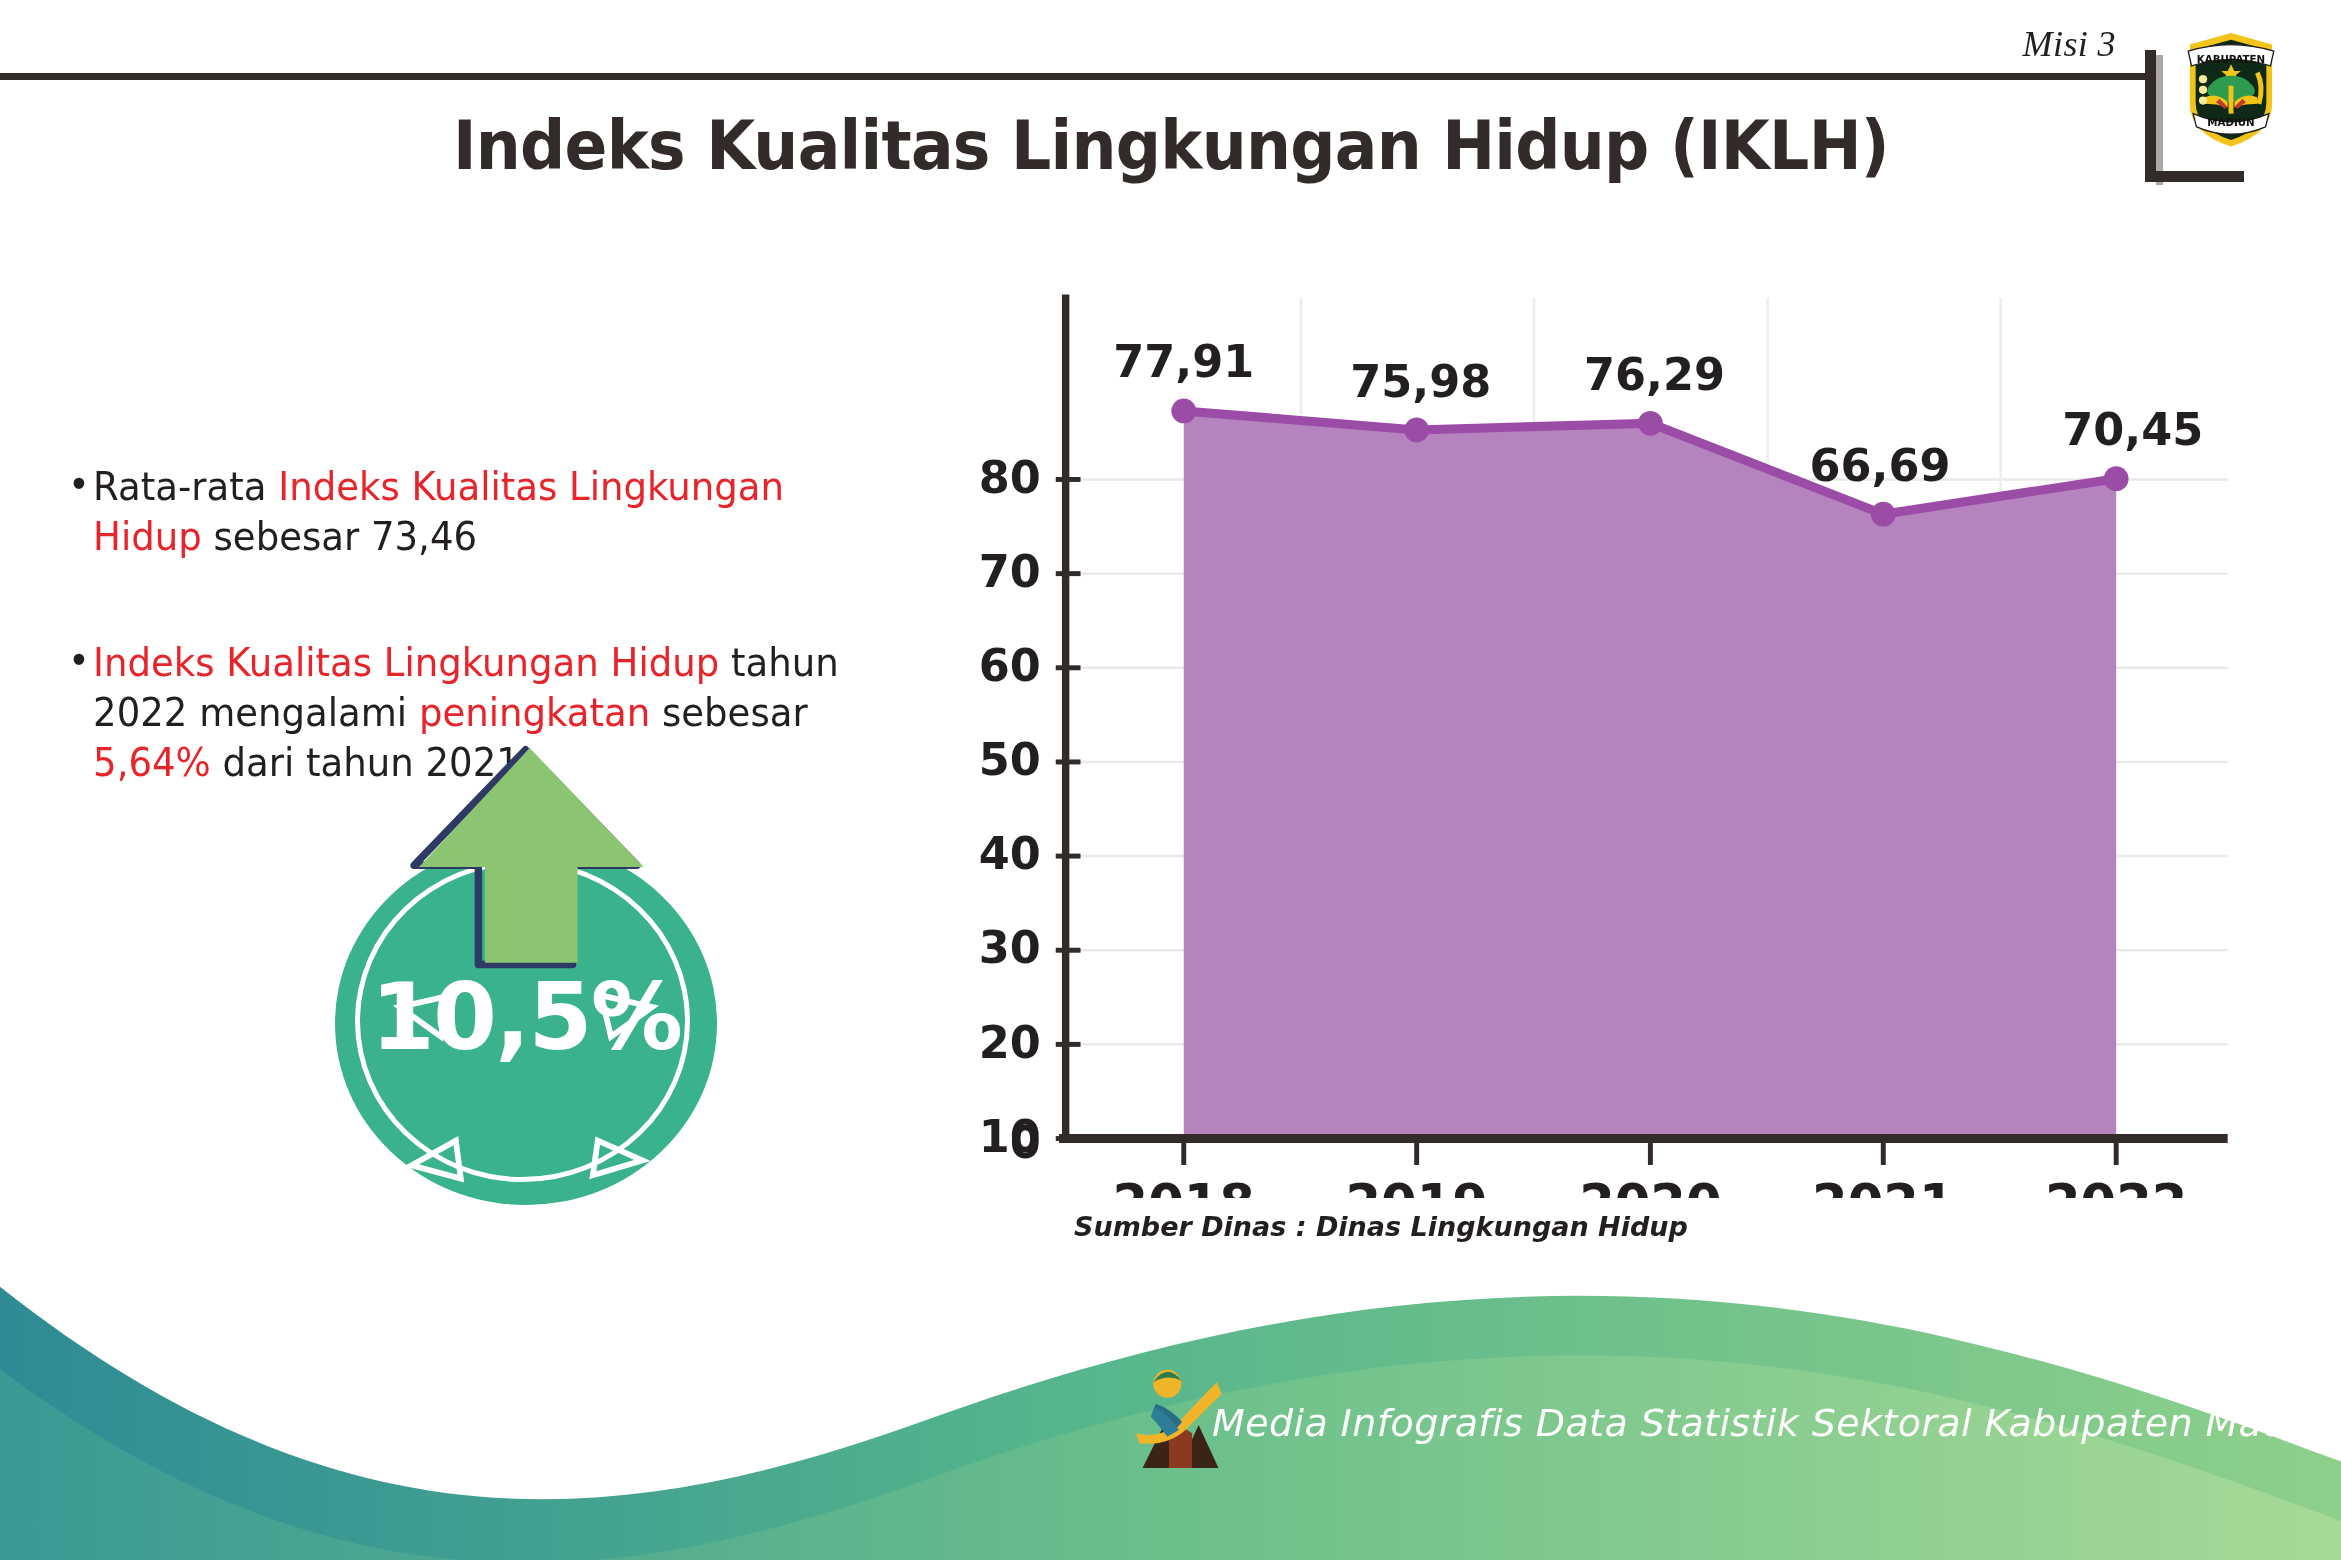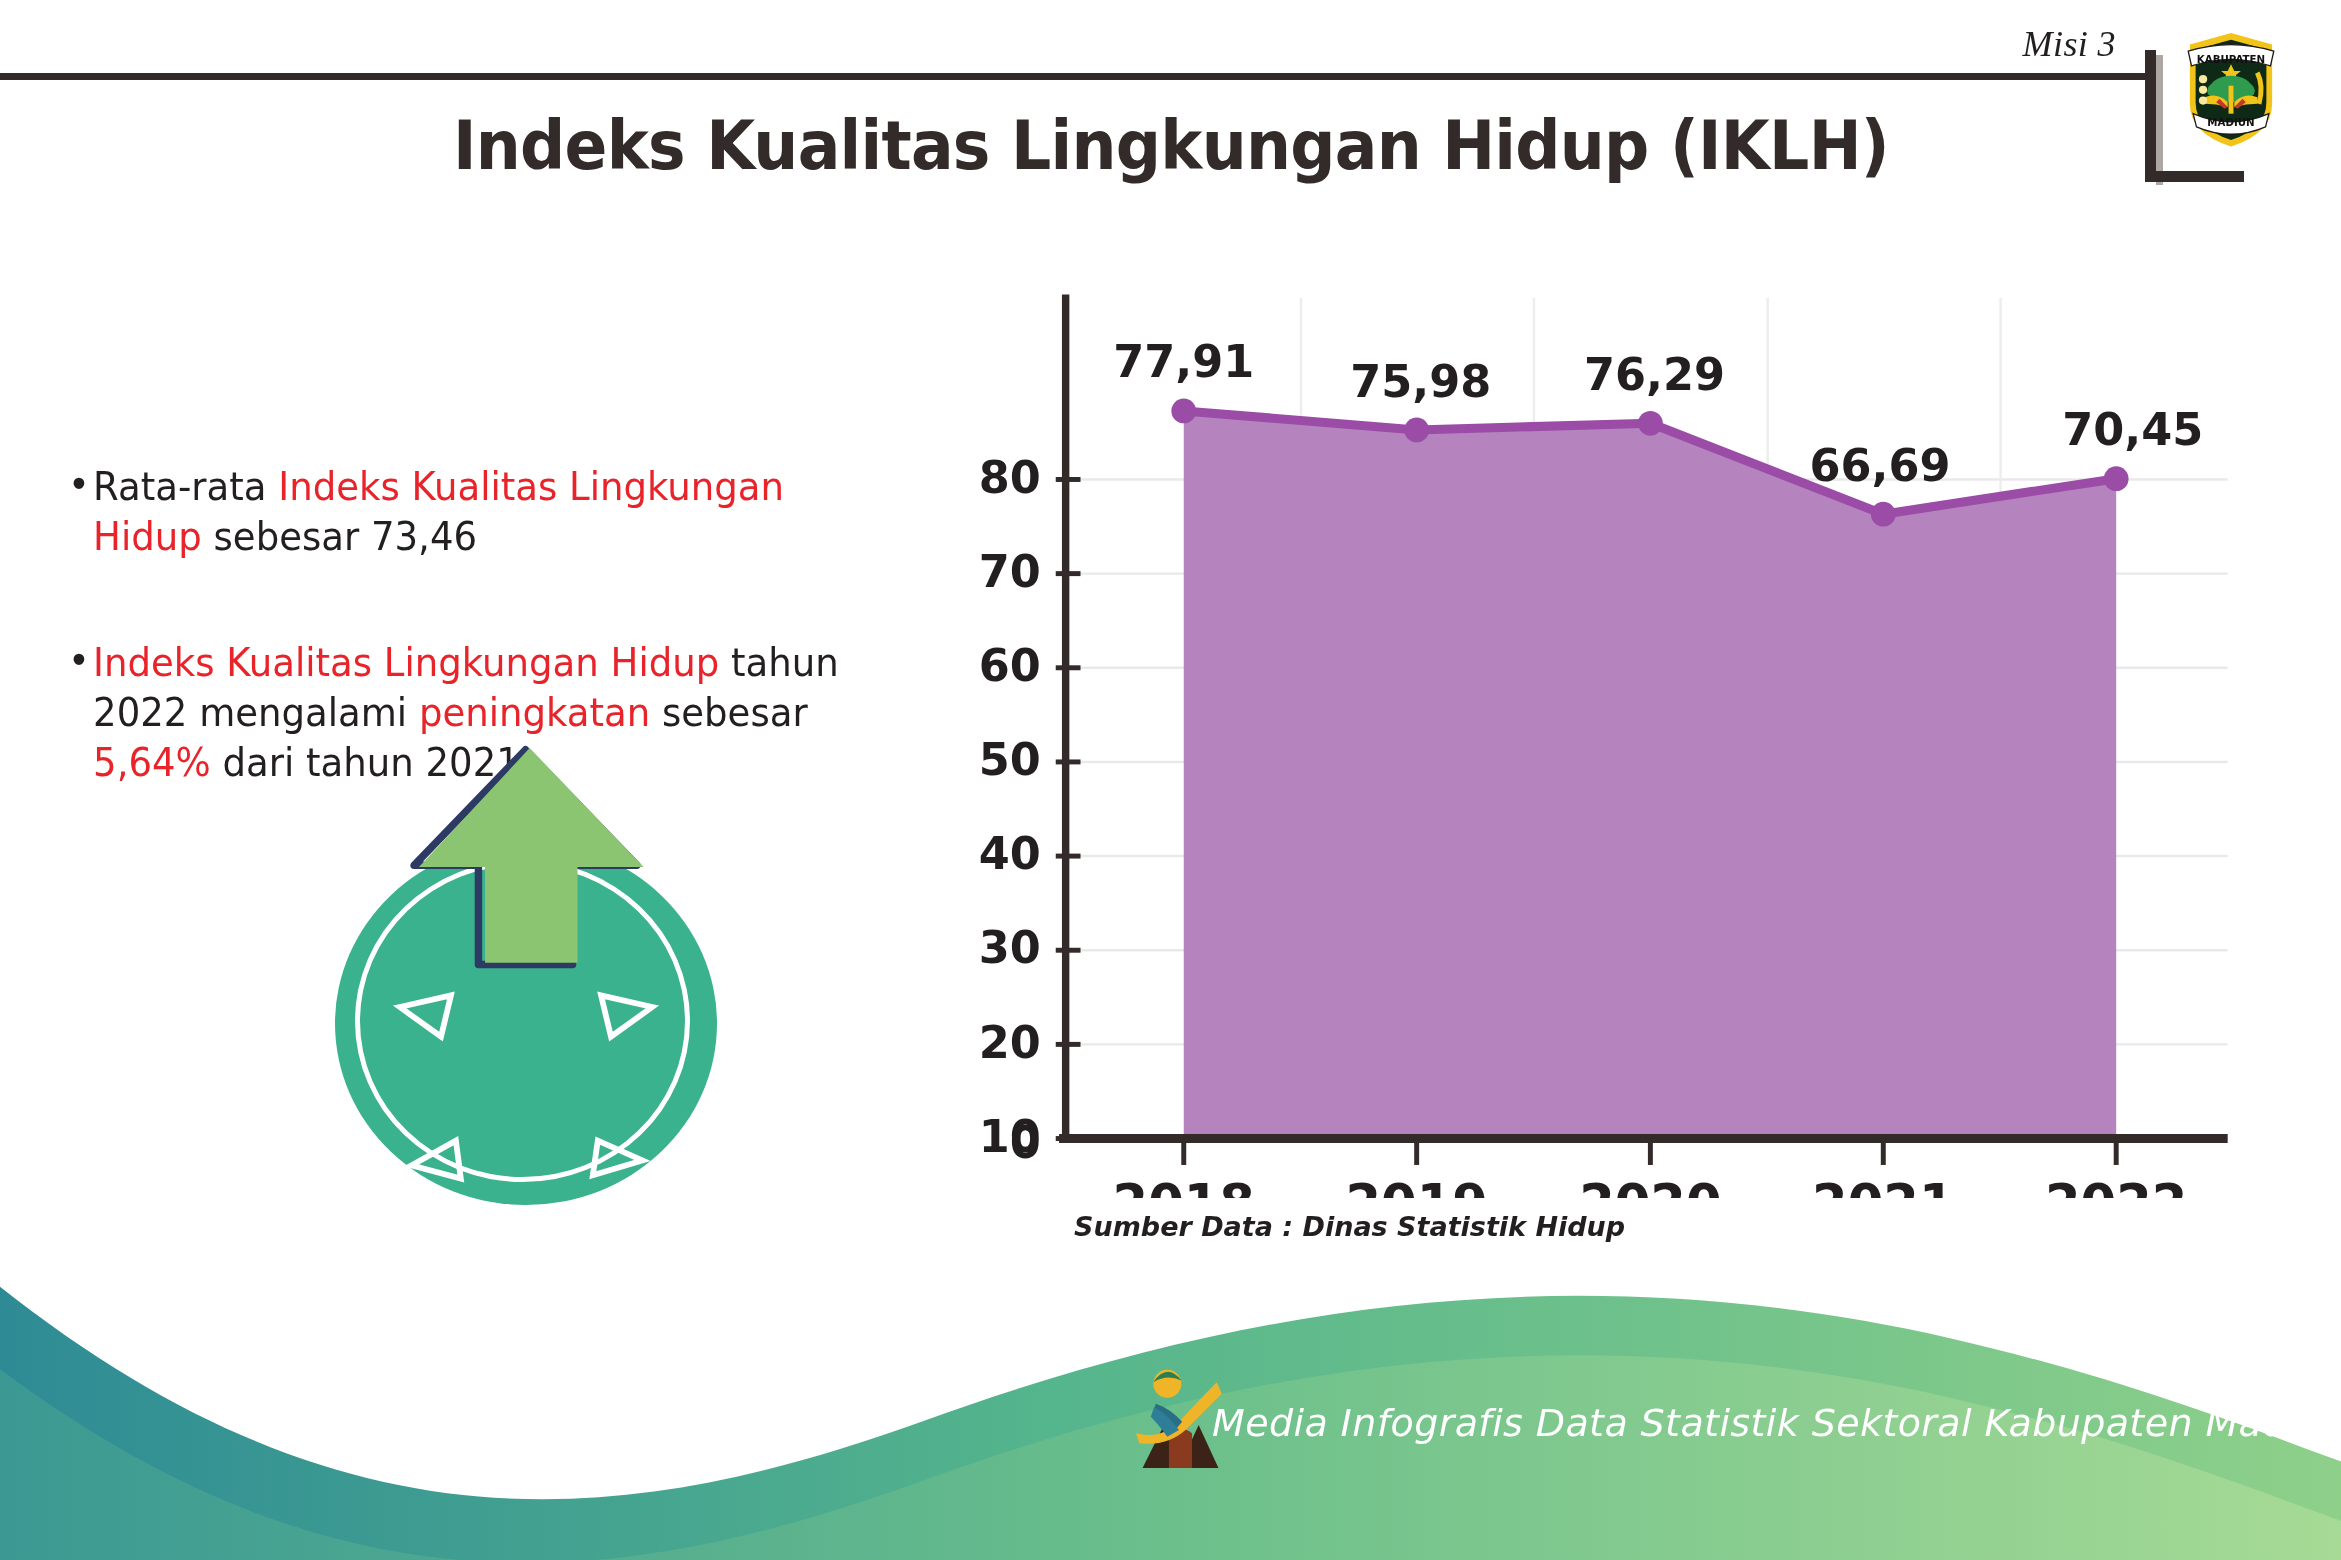--- a/index.html
+++ b/index.html
@@ -149,20 +149,21 @@
     <svg class="arrow-up" viewBox="0 0 350 340">
       <path d="M175 8 L310 148 L232 148 L232 268 L118 268 L118 148 L40 148 Z" fill="none" stroke="#2C3A64" stroke-width="9" stroke-linejoin="round"></path>
       <path d="M180 6 L318 150 L238 150 L238 266 L126 266 L126 150 L46 150 Z" fill="#8CC571"></path>
     </svg>
     <svg style="position:absolute;left:23px;top:99px;" width="382" height="363" viewBox="0 0 462 440">
       <polygon points="78,200 140,186 128,236" fill="none" stroke="#ffffff" stroke-width="7"></polygon>
       <polygon points="384,200 322,186 334,236" fill="none" stroke="#ffffff" stroke-width="7"></polygon>
       <polygon points="92,392 146,362 152,408" fill="none" stroke="#ffffff" stroke-width="7"></polygon>
       <polygon points="372,386 318,362 312,404" fill="none" stroke="#ffffff" stroke-width="7"></polygon>
     </svg>
+    <div class="badge-value">10,5%</div>
   </div>
 
   <div class="chart">
     <svg width="1338" height="925" viewBox="0 0 1620 1120">
       <g>
         <line x1="140" y1="1048" x2="1547" y2="1048" stroke="#e9e9e9" stroke-width="3"></line>
         <line x1="140" y1="934" x2="1547" y2="934" stroke="#e9e9e9" stroke-width="3"></line>
         <line x1="140" y1="820" x2="1547" y2="820" stroke="#e9e9e9" stroke-width="3"></line>
         <line x1="140" y1="706" x2="1547" y2="706" stroke="#e9e9e9" stroke-width="3"></line>
         <line x1="140" y1="592" x2="1547" y2="592" stroke="#e9e9e9" stroke-width="3"></line>
@@ -226,21 +227,21 @@
       <g font-family="DejaVu Sans, sans-serif" font-weight="bold" fill="#231F20">
         <text x="283" y="1148" font-size="62" text-anchor="middle">2018</text>
         <text x="565" y="1148" font-size="62" text-anchor="middle">2019</text>
         <text x="848" y="1148" font-size="62" text-anchor="middle">2020</text>
         <text x="1130" y="1148" font-size="62" text-anchor="middle">2021</text>
         <text x="1412" y="1148" font-size="62" text-anchor="middle">2022</text>
       </g>
     </svg>
   </div>
 
-  <div class="source">Sumber Data : Dinas Statistik Hidup</div>
+  <div class="source">Sumber Dinas : Dinas Lingkungan Hidup</div>
 
   <div class="footer">
     <svg width="2342" height="347" viewBox="0 0 2836 420" preserveAspectRatio="none">
       <defs>
         <linearGradient id="g1" x1="0" y1="0" x2="1" y2="0">
           <stop offset="0" stop-color="#2E8B95"></stop>
           <stop offset="0.45" stop-color="#55B58C"></stop>
           <stop offset="1" stop-color="#8ED08A"></stop>
         </linearGradient>
         <linearGradient id="g2" x1="0" y1="0" x2="1" y2="0">

